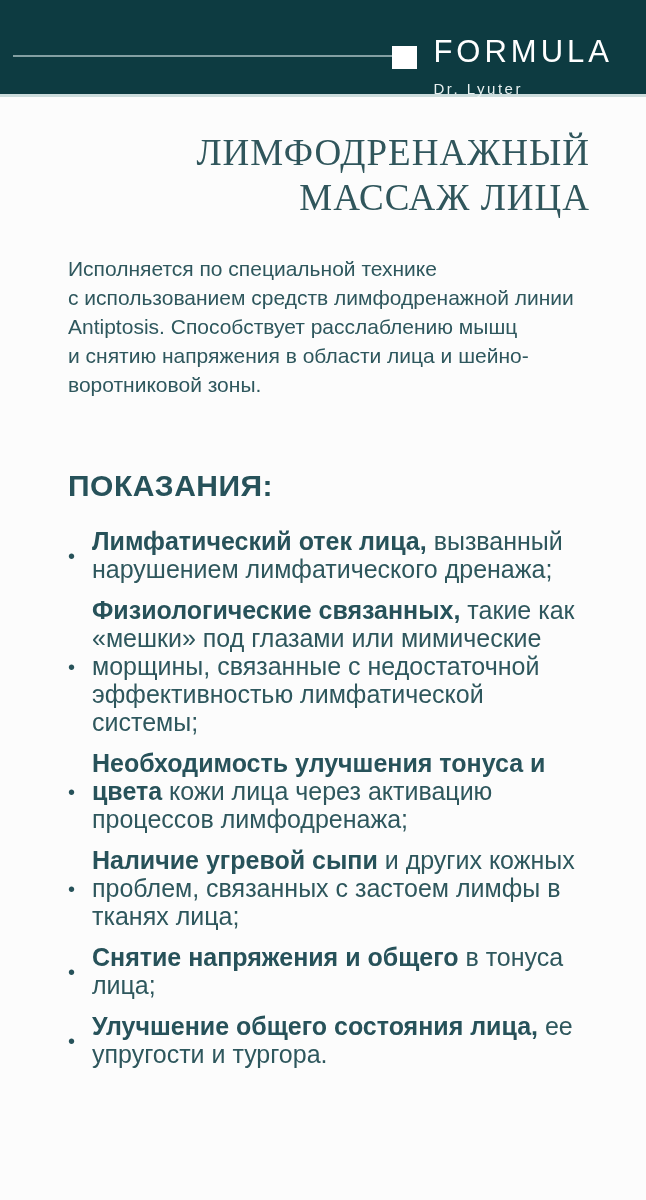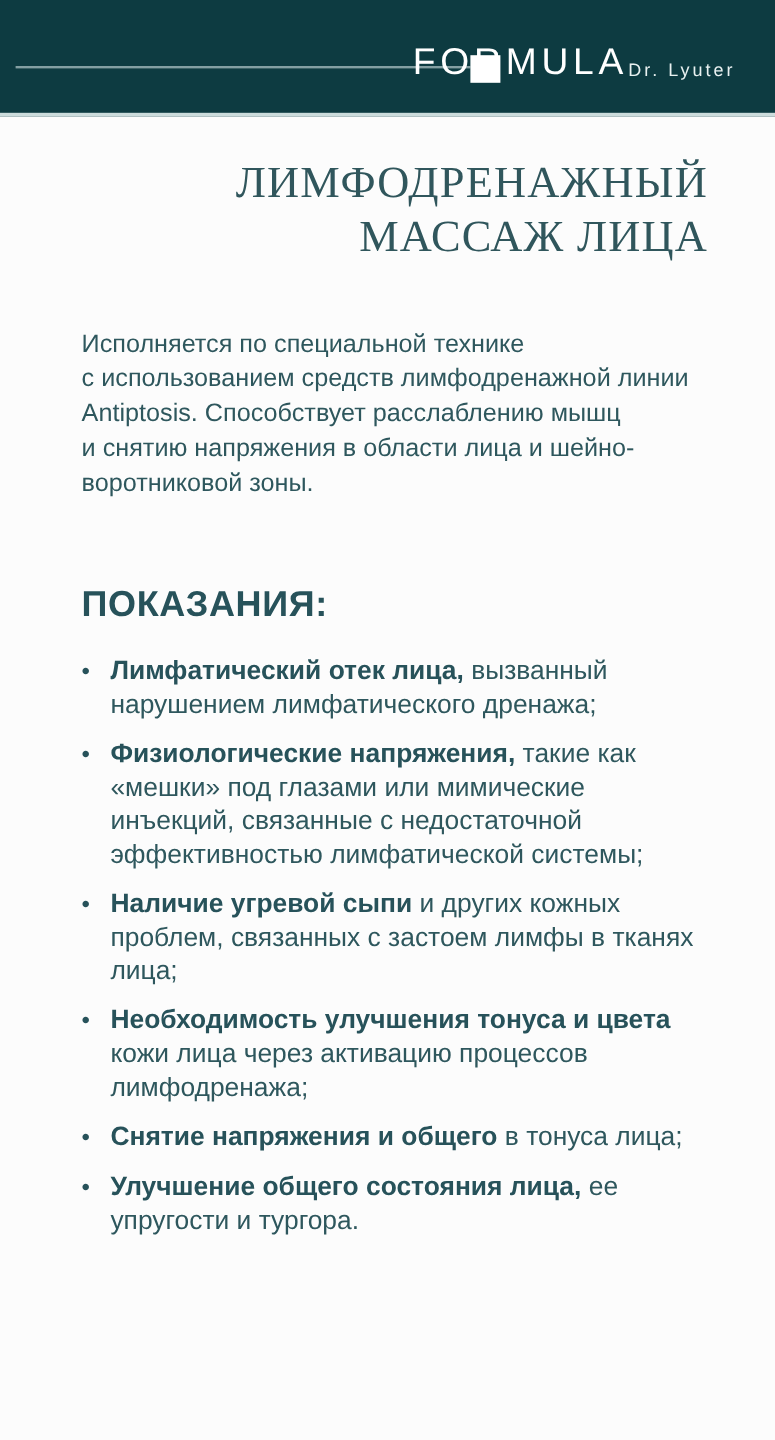--- a/index.html
+++ b/index.html
@@ -31,21 +31,21 @@
   .header-rule{
     position:absolute;left:13px;top:55px;width:379px;height:2px;
     background:var(--rule);
   }
   .brand-square{
     position:absolute;left:392px;top:46px;width:25px;height:23px;
     background:#ffffff;
   }
   .brand-logo{
     position:absolute;right:33px;top:36px;
-    display:flex;align-items:flex-end;
+    display:flex;flex-direction:column;align-items:flex-start;
   }
   .brand-name{
     color:#ffffff;
     font-size:31px;line-height:32px;
     font-weight:300;letter-spacing:4px;
   }
   .brand-sub{
     color:#e9f1f1;
     font-size:15px;line-height:18px;
     letter-spacing:2.5px;margin-top:12px;
@@ -57,41 +57,42 @@
   .page-title{
     font-family:"Liberation Serif","DejaVu Serif",serif;
     font-weight:400;
     font-size:37px;line-height:45px;
     letter-spacing:1px;
     color:var(--title-ink);
     white-space:pre-line;
     text-align:right;
   }
   .intro{
-    margin-top:52px;
+    margin-top:34px;
     font-size:21px;line-height:29px;
     color:var(--ink);
     white-space:pre-line;
   }
   .indications-heading{
     margin-top:72px;
     font-size:30px;line-height:30px;
     font-weight:bold;letter-spacing:0.5px;
     color:var(--ink-bold);
   }
   .indications-list{
     list-style:none;
     margin-top:26px;
     max-width:522px;
   }
   .indications-list li{
     display:flex;
     margin-bottom:13px;
-    font-size:22px;line-height:28px;
+    font-size:25px;line-height:28px;
     color:var(--ink);
+    align-items:center;
   }
   .bullet-icon{
     flex:0 0 24px;
     color:var(--ink-bold);
   }
   .bullet-icon::before{content:"\2022";font-size:20px;}
   .item-text{flex:1 1 auto;}
   .item-lead{font-weight:bold;color:var(--ink-bold);}
 </style>
 </head>
@@ -121,29 +122,29 @@
 
     <h2 class="indications-heading">ПОКАЗАНИЯ:</h2>
 
     <ul class="indications-list">
       <li>
         <span class="bullet-icon"></span>
         <span class="item-text"><span class="item-lead">Лимфатический отек лица,</span><span class="item-rest"> вызванный нарушением лимфатического дренажа;</span></span>
       </li>
       <li>
         <span class="bullet-icon"></span>
-        <span class="item-text"><span class="item-lead">Физиологические напряжения,</span><span class="item-rest"> такие как «мешки» под глазами или мимические инъекций, связанные с недостаточной эффективностью лимфатической системы;</span></span>
+        <span class="item-text"><span class="item-lead">Физиологические связанных,</span><span class="item-rest"> такие как «мешки» под глазами или мимические морщины, связанные с недостаточной эффективностью лимфатической системы;</span></span>
+      </li>
+      <li>
+        <span class="bullet-icon"></span>
+        <span class="item-text"><span class="item-lead">Необходимость улучшения тонуса и цвета</span><span class="item-rest"> кожи лица через активацию процессов лимфодренажа;</span></span>
       </li>
       <li>
         <span class="bullet-icon"></span>
         <span class="item-text"><span class="item-lead">Наличие угревой сыпи</span><span class="item-rest"> и других кожных проблем, связанных с застоем лимфы в тканях лица;</span></span>
-      </li>
-      <li>
-        <span class="bullet-icon"></span>
-        <span class="item-text"><span class="item-lead">Необходимость улучшения тонуса и цвета</span><span class="item-rest"> кожи лица через активацию процессов лимфодренажа;</span></span>
       </li>
       <li>
         <span class="bullet-icon"></span>
         <span class="item-text"><span class="item-lead">Снятие напряжения и общего</span><span class="item-rest"> в тонуса лица;</span></span>
       </li>
       <li>
         <span class="bullet-icon"></span>
         <span class="item-text"><span class="item-lead">Улучшение общего состояния лица,</span><span class="item-rest"> ее упругости и тургора.</span></span>
       </li>
     </ul>

